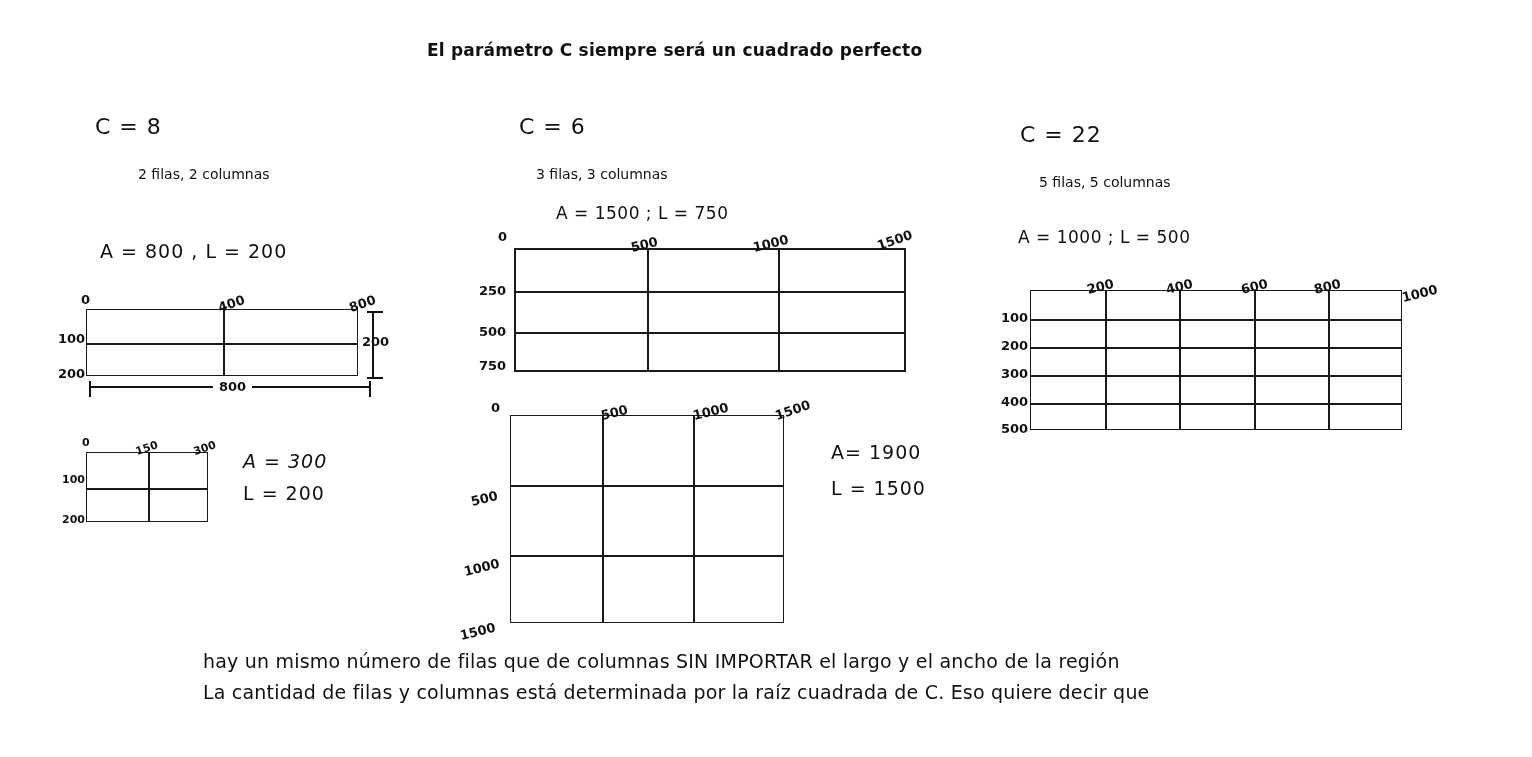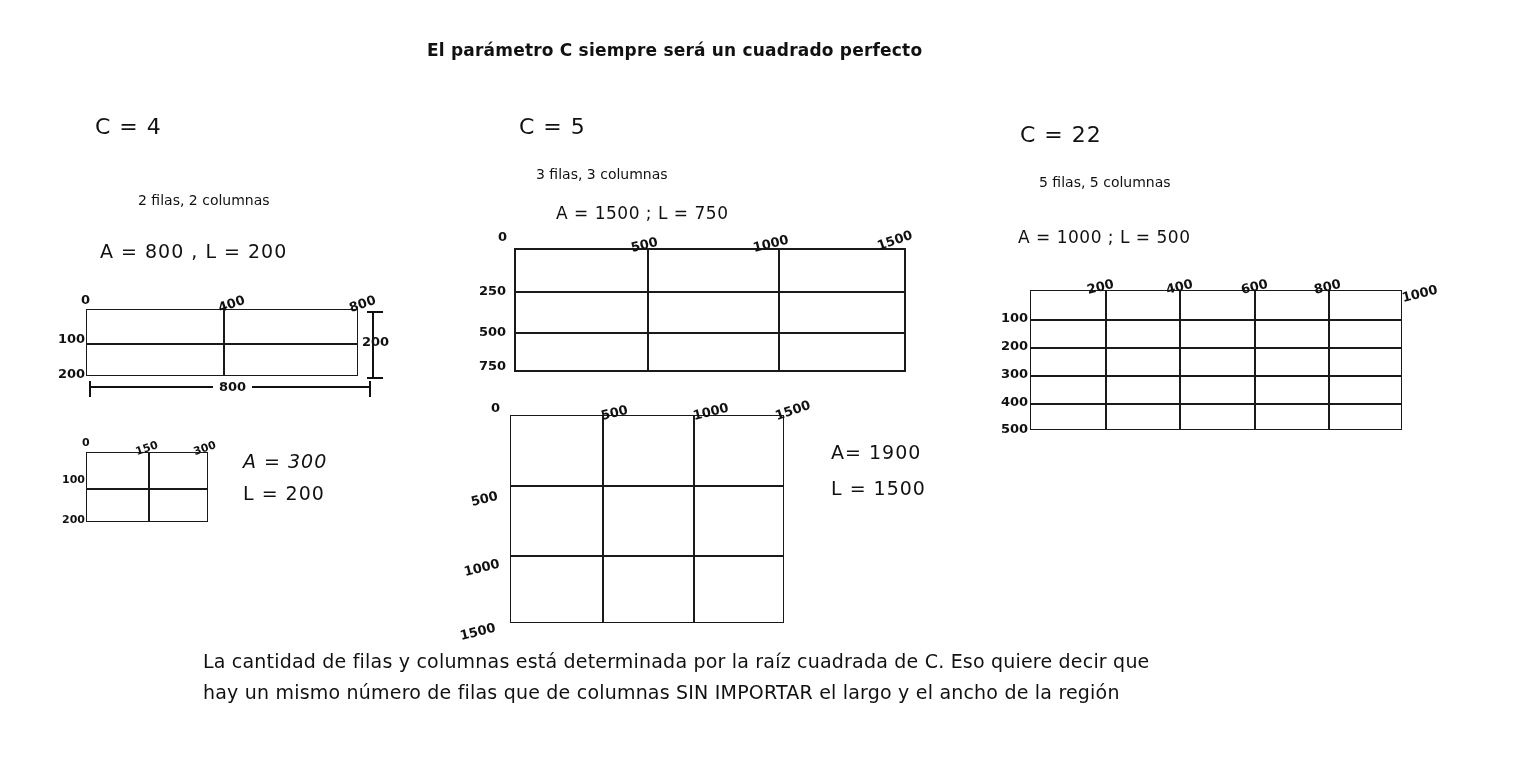--- a/index.html
+++ b/index.html
@@ -95,22 +95,22 @@
   .bracket-h::before { left: 0; }
   .bracket-h::after { right: 0; }
   .rot-15 { transform: rotate(-14deg); transform-origin: left bottom; }
   .rot-20 { transform: rotate(-19deg); transform-origin: left bottom; }
 </style>
 </head>
 <body>
 
 <div class="abs title" style="left:427px; top:40px;">El parámetro C siempre será un cuadrado perfecto</div>
 
-<div class="abs case-label" style="left:95px; top:114px;">C = 4</div>
-<div class="abs case-sub" style="left:138px; top:166px;margin-top:26px;">2 filas, 2 columnas</div>
+<div class="abs case-label" style="left:95px; top:114px;">C = 8</div>
+<div class="abs case-sub" style="left:138px; top:166px;">2 filas, 2 columnas</div>
 
 <div class="abs formula" style="left:100px; top:240px;text-align:right;">A = 800 ,  L = 200</div>
 
 <div class="grid" style="left:86px; top:309px; width:272px; height:67px;">
   <div class="vline" style="left:136px;"></div>
   <div class="hline" style="top:33px;"></div>
 </div>
 
 <div class="abs axis-num" style="left:81px; top:292px;">0</div>
 <div class="abs axis-num rot-20" style="left:221px; top:300px;">400</div>
@@ -129,21 +129,21 @@
   <div class="hline" style="top:35px;"></div>
 </div>
 <div class="abs axis-num small" style="left:82px; top:436px;">0</div>
 <div class="abs axis-num small rot-20" style="left:138px; top:445px;">150</div>
 <div class="abs axis-num small rot-20" style="left:196px; top:445px;">300</div>
 <div class="abs axis-num small" style="left:62px; top:473px;">100</div>
 <div class="abs axis-num small" style="left:62px; top:513px;">200</div>
 <div class="abs formula" style="left:243px; top:450px;font-style:italic;">A = 300</div>
 <div class="abs formula" style="left:243px; top:482px;">L = 200</div>
 
-<div class="abs case-label" style="left:519px; top:114px;">C = 5</div>
+<div class="abs case-label" style="left:519px; top:114px;">C = 6</div>
 <div class="abs case-sub" style="left:536px; top:166px;">3 filas, 3 columnas</div>
 
 <div class="abs formula-sm" style="left:556px; top:203px;text-align:center;">A = 1500 ;  L = 750</div>
 
 <div class="grid thick" style="left:514px; top:248px; width:392px; height:124px;">
   <div class="vline" style="left:131px;"></div>
   <div class="vline" style="left:262px;"></div>
   <div class="hline" style="top:41px;"></div>
   <div class="hline" style="top:82px;"></div>
 </div>
@@ -192,15 +192,15 @@
 <div class="abs axis-num rot-15" style="left:1243px; top:282px;">600</div>
 <div class="abs axis-num rot-15" style="left:1316px; top:282px;">800</div>
 <div class="abs axis-num rot-15" style="left:1404px; top:290px;">1000</div>
 <div class="abs axis-num" style="left:1001px; top:310px;">100</div>
 <div class="abs axis-num" style="left:1001px; top:338px;">200</div>
 <div class="abs axis-num" style="left:1001px; top:366px;">300</div>
 <div class="abs axis-num" style="left:1001px; top:394px;">400</div>
 <div class="abs axis-num" style="left:1001px; top:421px;">500</div>
 
 <div class="abs footer" style="left:203px; top:646px; width:1120px;">
+  <div>hay un mismo número de filas que de columnas SIN IMPORTAR el largo y el ancho de la región</div>
   <div>La cantidad de filas y columnas está determinada por la raíz cuadrada de C. Eso quiere decir que</div>
-  <div>hay un mismo número de filas que de columnas SIN IMPORTAR el largo y el ancho de la región</div>
 </div>
 
 </body></html>

